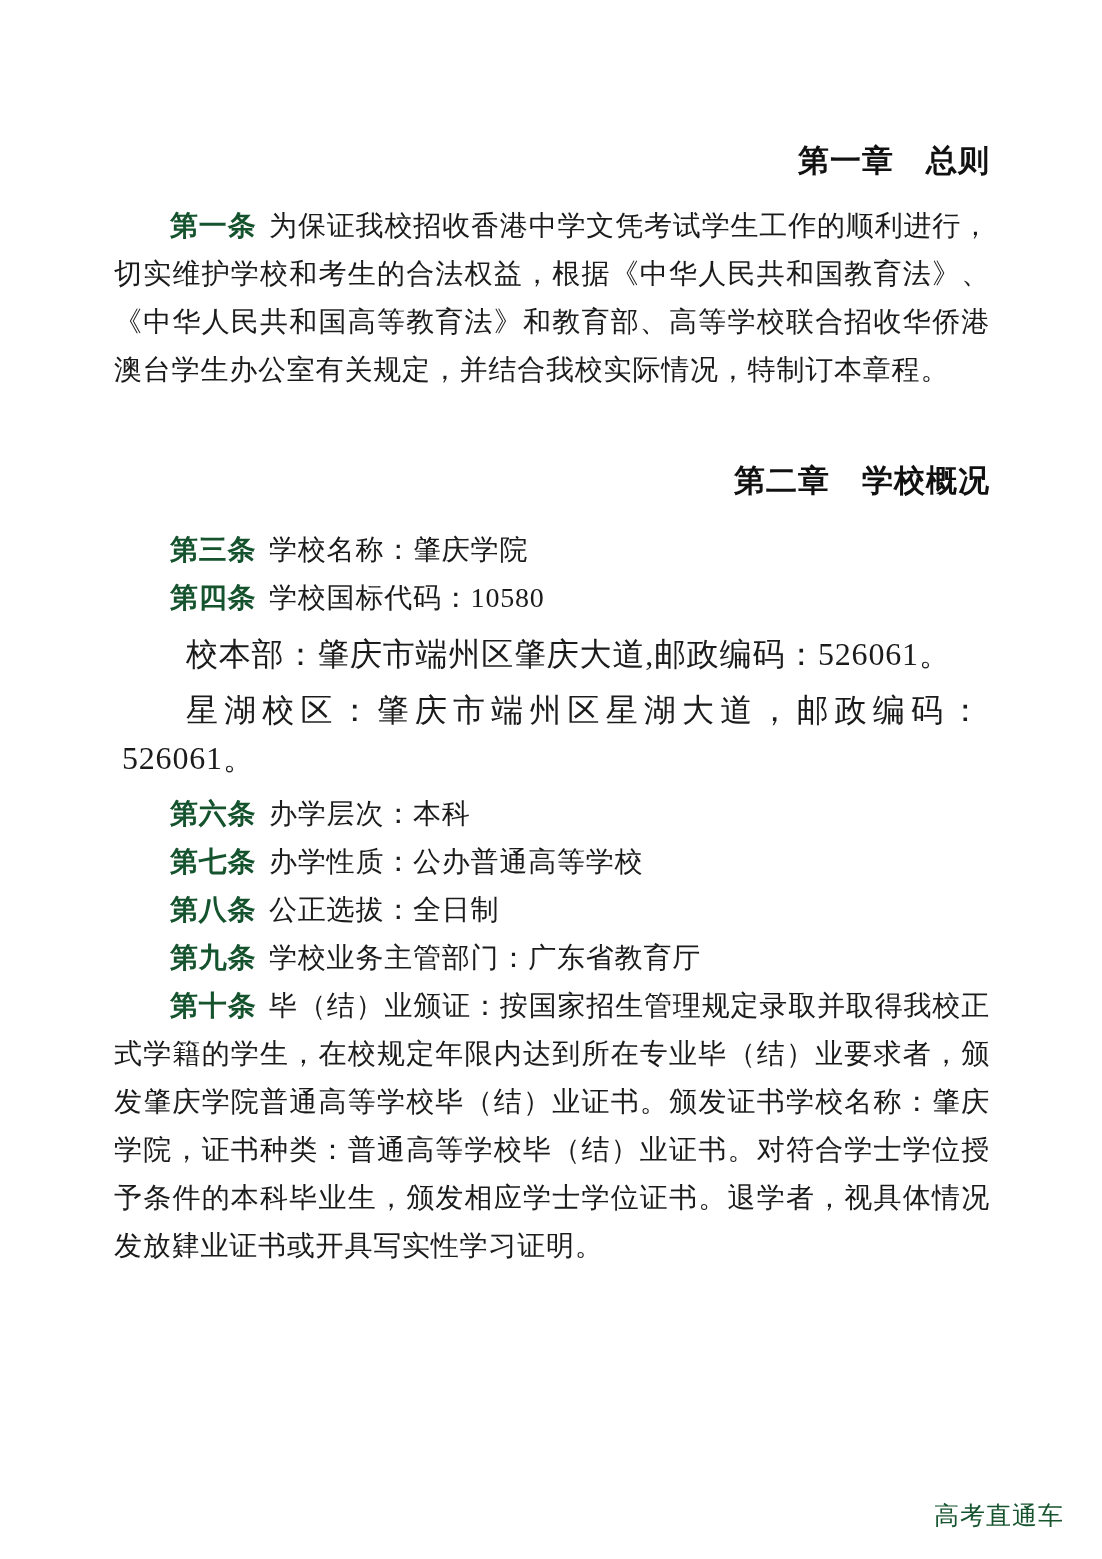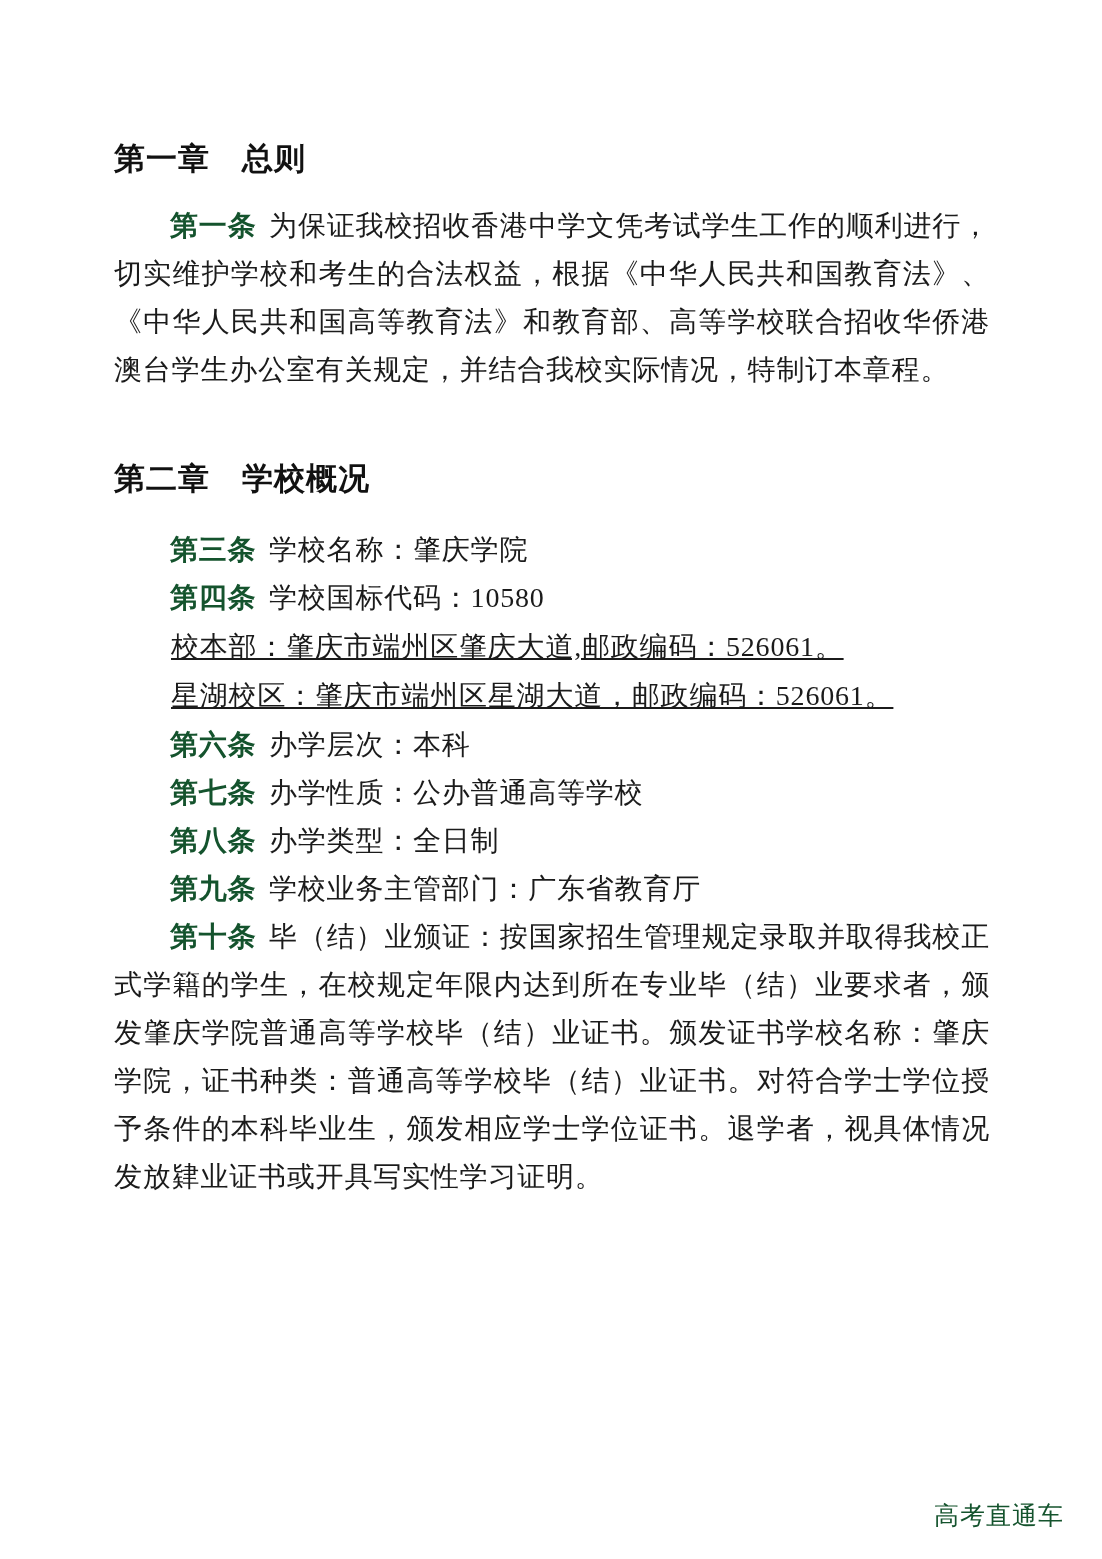--- a/index.html
+++ b/index.html
@@ -12,25 +12,25 @@
     width: 1102px;
     height: 1559px;
     background: #ffffff;
     overflow: hidden;
     box-sizing: border-box;
     padding: 138px 112px 0 114px;
     font-family: "Liberation Serif", "DejaVu Serif", serif;
     color: #1b1b1b;
   }
   .chapter-heading {
-    font-family: Liberation Mono, monospace;
+    font-family: Liberation Serif, serif;
     font-weight: 700;
     font-size: 31px;
     line-height: 46px;
-    text-align: left;
+    text-align: right;
     margin: 0 0 18px 0;
     color: #111111;
     letter-spacing: 1px;
   }
   .chapter-heading.second {
     margin-top: 64px;
     margin-bottom: 22px;
   }
   .para {
     font-size: 28px;
@@ -43,27 +43,26 @@
   .para .label {
     font-family: "Liberation Sans", "DejaVu Sans", sans-serif;
     font-weight: 700;
     color: #14532d;
     margin-right: 0.45em;
   }
   .para .label.no-gap {
     margin-right: 0;
   }
   .sub-line {
-    font-size: 28px;
+    font-size: 32px;
     line-height: 48px;
-    margin: 1px;
+    margin: 8px;
     text-align: justify;
     text-indent: 2em;
     letter-spacing: 0.8px;
-    text-decoration: underline;
   }
   .watermark {
     position: absolute;
     top: 1500px;
     right: 38px;
     font-family: "Liberation Sans", "DejaVu Sans", sans-serif;
     font-size: 25px;
     line-height: 30px;
     color: #14532d;
     letter-spacing: 1px;
@@ -87,21 +86,21 @@
 
 
   <p class="sub-line">校本部：肇庆市端州区肇庆大道,邮政编码：526061。</p>
 
   <p class="sub-line">星湖校区：肇庆市端州区星湖大道，邮政编码：526061。</p>
 
   <p class="para"><span class="label">第六条</span><span>办学层次：本科</span></p>
 
   <p class="para"><span class="label">第七条</span><span>办学性质：公办普通高等学校</span></p>
 
-  <p class="para"><span class="label">第八条</span><span>办学类型：全日制</span></p>
+  <p class="para"><span class="label">第八条</span><span>公正选拔：全日制</span></p>
 
   <p class="para"><span class="label">第九条</span><span>学校业务主管部门：广东省教育厅</span></p>
 
   <p class="para"><span class="label">第十条</span><span>毕（结）业颁证：按国家招生管理规定录取并取得我校正式学籍的学生，在校规定年限内达到所在专业毕（结）业要求者，颁发肇庆学院普通高等学校毕（结）业证书。颁发证书学校名称：肇庆学院，证书种类：普通高等学校毕（结）业证书。对符合学士学位授予条件的本科毕业生，颁发相应学士学位证书。退学者，视具体情况发放肄业证书或开具写实性学习证明。</span></p>
 
   <div class="watermark">高考直通车</div>
 
 </div>
 
 </body></html>

